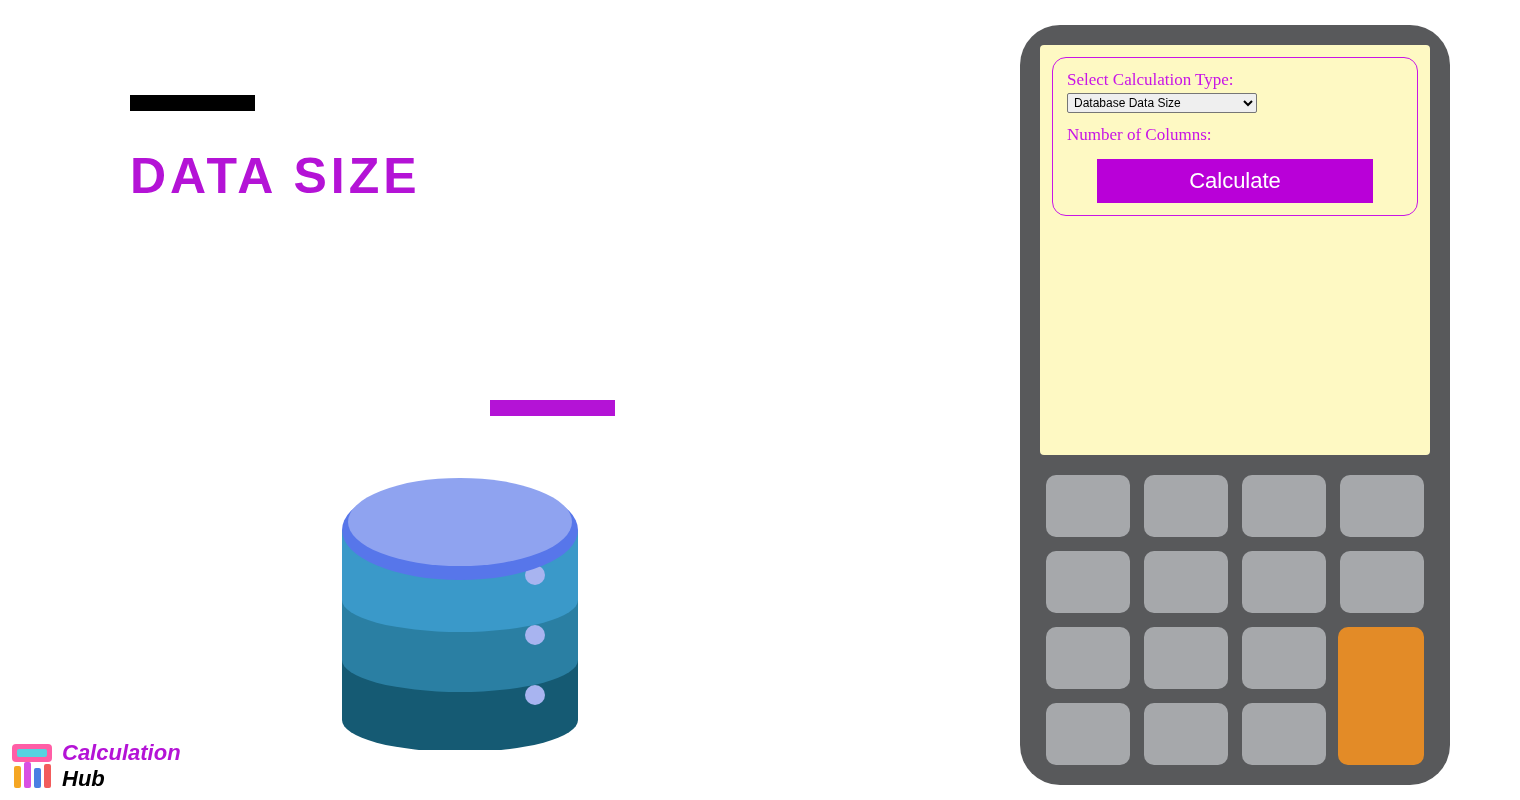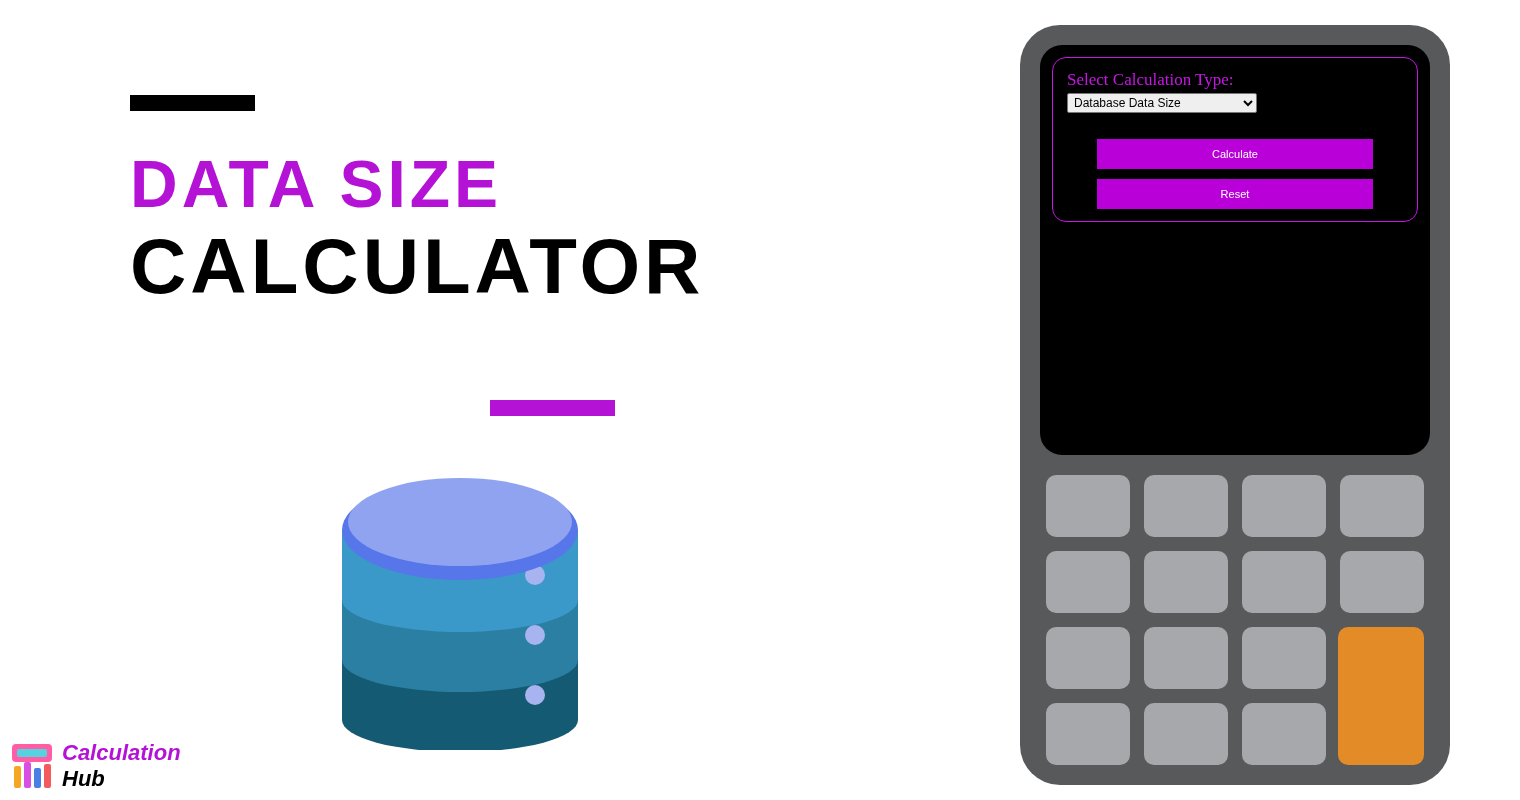--- a/index.html
+++ b/index.html
@@ -18,21 +18,21 @@
   left: 130px;
   top: 95px;
 }
 .black-bar-top {
   width: 125px;
   height: 16px;
   background: #000;
   margin-bottom: 40px;
 }
 .title-line1 {
-  font-size: 66px;
+  font-size: 50px;
   font-weight: 900;
   color: #b413d6;
   letter-spacing: 4px;
   font-family: Impact, 'Arial Black', sans-serif;
   line-height: 1;
   margin-bottom: 10px;
 }
 .title-line2 {
   font-size: 78px;
   font-weight: 900;
@@ -87,22 +87,22 @@
   top: 25px;
   width: 430px;
   height: 760px;
   background: #58595b;
   border-radius: 40px;
   padding: 20px;
 }
 .screen {
   width: 100%;
   height: 410px;
-  background: #000000;
-  border-radius: 22px;
+  background: #fef9c3;
+  border-radius: 4px;
   padding: 12px;
 }
 .form-box {
   border: 1.5px solid #c815e6;
   border-radius: 14px;
   padding: 12px 14px;
   color: #c815e6;
   font-size: 17px;
   font-family: 'Times New Roman', serif;
 }
@@ -132,21 +132,21 @@
   vertical-align: middle;
 }
 .btn {
   display: block;
   width: 82%;
   margin: 14px auto 0;
   padding: 9px 0;
   background: #b900d8;
   color: #fff;
   border: none;
-  font-size: 11px;
+  font-size: 22px;
   font-family: Arial, sans-serif;
   cursor: pointer;
 }
 .btn + .btn { margin-top: 10px; }
 
 
 .keypad {
   margin-top: 20px;
   display: grid;
   grid-template-columns: repeat(4, 1fr);
@@ -168,21 +168,20 @@
   background: #e38b27;
   border-radius: 10px;
 }
 </style>
 </head>
 <body>
 
 <div class="title-block">
   <div class="black-bar-top"></div>
   <div class="title-line1">DATA SIZE</div>
-  <div class="title-line2">CALCULATOR</div>
 </div>
 <div class="purple-bar-bottom"></div>
 
 <div class="db-icon">
   <svg viewBox="0 0 280 320" width="280" height="320">
     <ellipse cx="140" cy="290" rx="118" ry="32" fill="#155a73"></ellipse>
     <rect x="22" y="230" width="236" height="60" fill="#155a73"></rect>
     <ellipse cx="140" cy="230" rx="118" ry="32" fill="#2a7fa3"></ellipse>
     <circle cx="215" cy="265" r="10" fill="#a8b4f0"></circle>
     <rect x="22" y="170" width="236" height="60" fill="#2a7fa3"></rect>
@@ -213,23 +212,23 @@
 </div>
 
 <div class="device">
   <div class="screen">
     <div class="form-box">
       <span class="form-label">Select Calculation Type:</span>
       <select class="calc-type-select">
         <option>Database Data Size</option>
       </select>
 
+      <span class="form-label">Number of Columns:</span>
 
       <button class="btn">Calculate</button>
-      <button class="btn">Reset</button>
     </div>
   </div>
 
   <div class="keypad">
     <div class="key"></div>
     <div class="key"></div>
     <div class="key"></div>
     <div class="key"></div>
     <div class="key"></div>
     <div class="key"></div>

